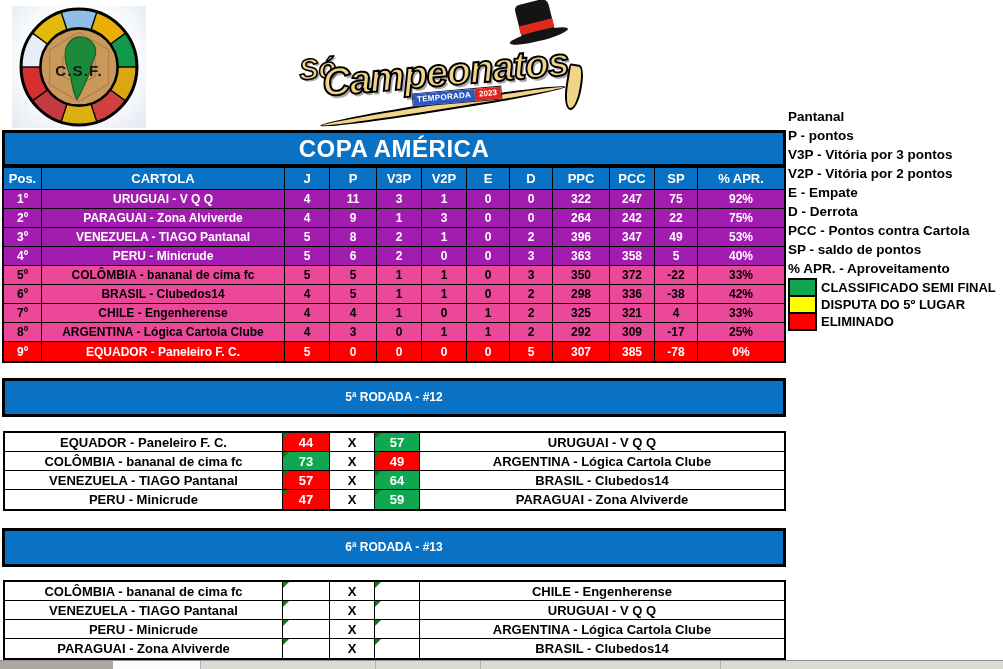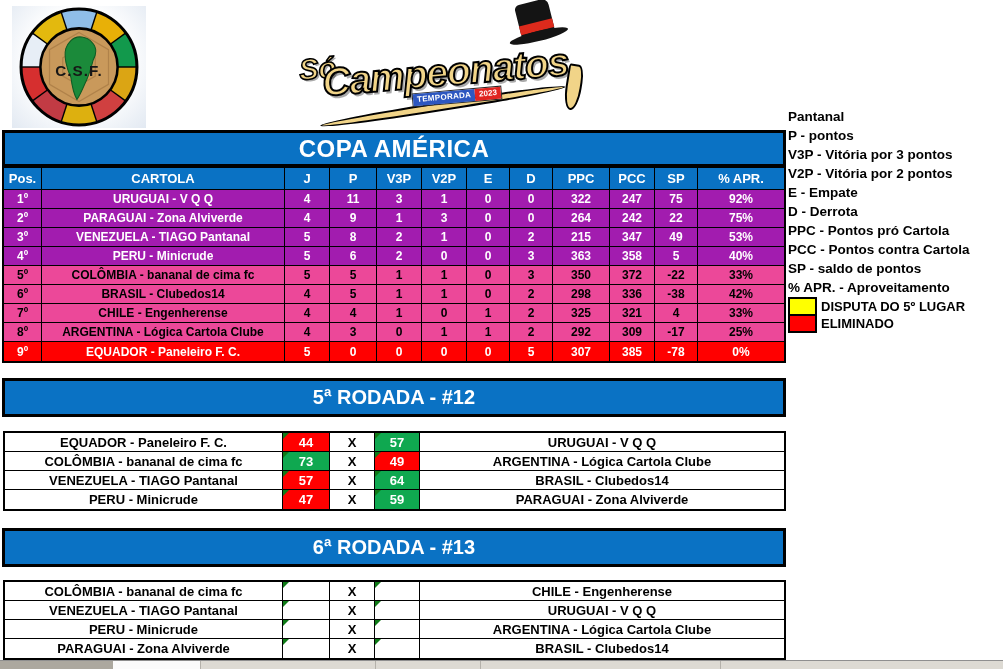--- a/index.html
+++ b/index.html
@@ -60,21 +60,21 @@
   .trow:last-child .c { border-bottom:none; }
   .thead .c { height:22px; background:#0a72c4; color:#fff; font-size:13px; }
   .w-pos{width:38px} .w-name{width:243px} .w-j{width:45px} .w-p{width:47px}
   .w-v3p{width:45px} .w-v2p{width:45px} .w-e{width:43px} .w-d{width:43px}
   .w-ppc{width:57px} .w-pcc{width:45px} .w-sp{width:43px} .w-apr{flex:1}
   .row-green { background:#a21caf; color:#fff; }
   .row-yellow { background:#ec4899; color:#000; }
   .row-red { background:#ff0000; color:#fff; }
 
   
-  .round-band { position:absolute; left:2px; width:784px; height:39px; line-height:33px; font-size:20px; }
+  .round-band { position:absolute; left:2px; width:784px; height:39px; line-height:33px; font-size:12px; }
   .rb-1 { top:378px; } .rb-2 { top:528px; }
   .match-table { position:absolute; left:3px; width:783px; border:2px solid #000; background:#fff; }
   .mt-1 { top:431px; } .mt-2 { top:580px; }
   .mrow { display:flex; }
   .mc { border-right:1px solid #000; border-bottom:1px solid #000; height:19px; position:relative;
     display:flex; align-items:center; justify-content:center; font-weight:bold; font-size:13px;
     white-space:nowrap; overflow:hidden; }
   .mrow:last-child .mc { border-bottom:none; }
   .mc-home { width:278px; } .mc-s { width:47px; } .mc-x { width:45px; }
   .mc-s2 { width:45px; } .mc-away { flex:1; border-right:none; }
@@ -153,24 +153,27 @@
   </div>
 </div>
 
 <div class="legend">
   <div class="legend-line">Pantanal</div>
   <div class="legend-line">P - pontos</div>
   <div class="legend-line">V3P - Vitória por 3 pontos</div>
   <div class="legend-line">V2P - Vitória por 2 pontos</div>
   <div class="legend-line">E - Empate</div>
   <div class="legend-line">D - Derrota</div>
-  <div class="legend-line">PPC - Pontos pró Cartola</div>
   <div class="legend-line">PCC - Pontos contra Cartola</div>
   <div class="legend-line">SP - saldo de pontos</div>
   <div class="legend-line">% APR. - Aproveitamento</div>
+  <div class="legend-status">
+    <div class="swatch st-green"></div>
+    <div class="lbl">CLASSIFICADO SEMI FINAL</div>
+  </div>
   <div class="legend-status">
     <div class="swatch st-yellow"></div>
     <div class="lbl">DISPUTA DO 5º LUGAR</div>
   </div>
   <div class="legend-status">
     <div class="swatch st-red"></div>
     <div class="lbl">ELIMINADO</div>
   </div>
 </div>
 
@@ -222,21 +225,21 @@
     </div>
     <div class="trow row-green">
       <div class="c w-pos">3º</div>
       <div class="c w-name">VENEZUELA - TIAGO Pantanal</div>
       <div class="c w-j">5</div>
       <div class="c w-p">8</div>
       <div class="c w-v3p">2</div>
       <div class="c w-v2p">1</div>
       <div class="c w-e">0</div>
       <div class="c w-d">2</div>
-      <div class="c w-ppc">215</div>
+      <div class="c w-ppc">396</div>
       <div class="c w-pcc">347</div>
       <div class="c w-sp">49</div>
       <div class="c w-apr">53%</div>
     </div>
     <div class="trow row-green">
       <div class="c w-pos">4º</div>
       <div class="c w-name">PERU  - Minicrude</div>
       <div class="c w-j">5</div>
       <div class="c w-p">6</div>
       <div class="c w-v3p">2</div>

